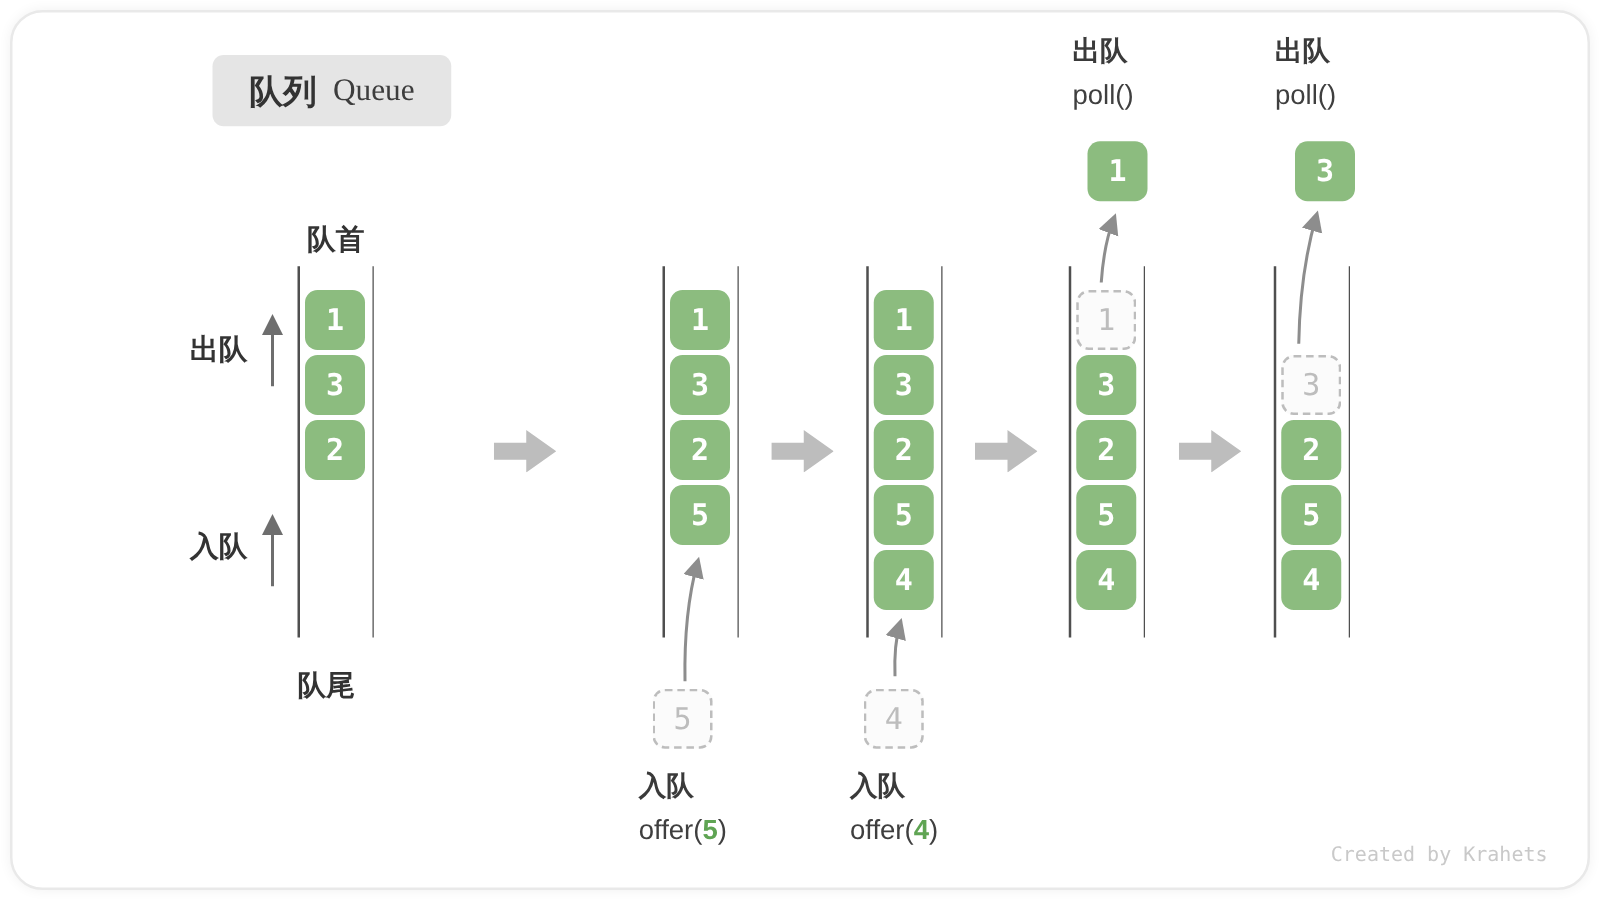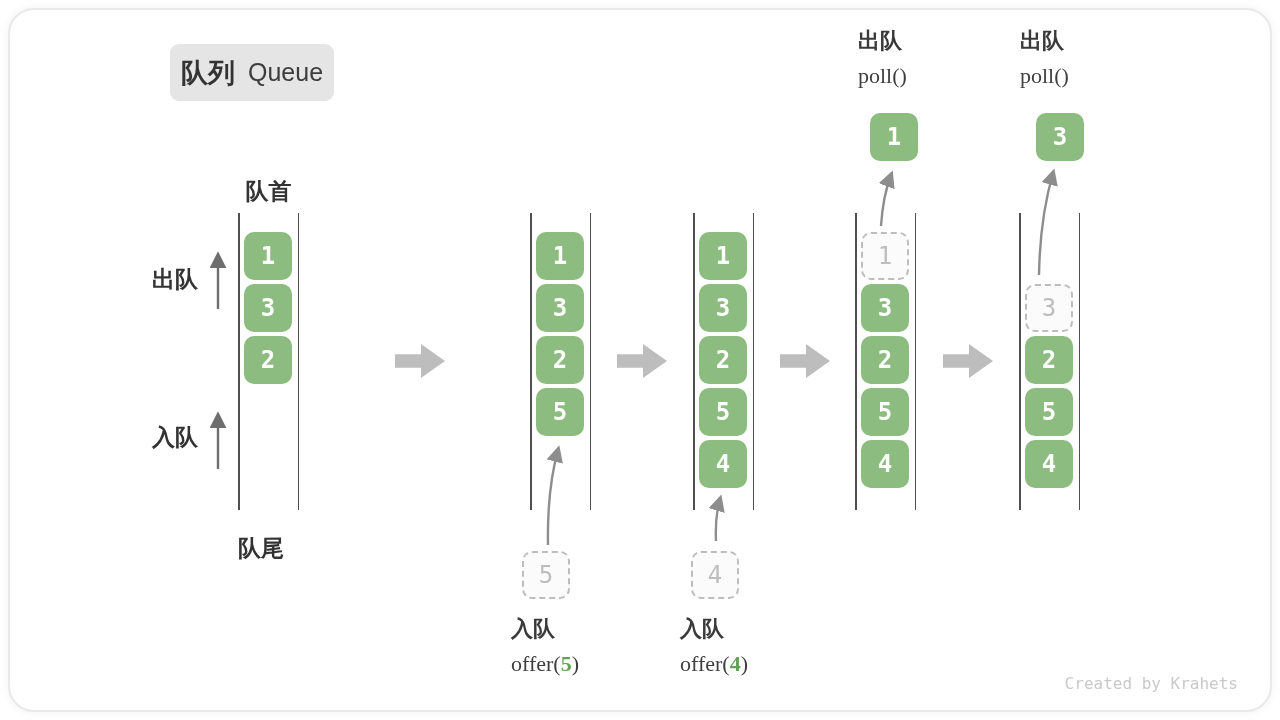--- a/index.html
+++ b/index.html
@@ -23,28 +23,28 @@
   .stage {
     position: absolute;
     left: 0; top: 0;
     width: 1280px; height: 720px;
   }
 
   
   .title-box {
     position: absolute;
     left: 170px; top: 44px;
-    width: 164px; height: 57px;
+    width: 191px; height: 57px;
     background: #e5e5e5;
     border-radius: 9px;
     display: flex; align-items: center; justify-content: center;
     gap: 13px;
   }
   .title-zh { font-size: 27px; font-weight: bold; color: #333333; }
-  .title-en { font-family: Liberation Sans, sans-serif; font-size: 25px; color: #3d3d3d; }
+  .title-en { font-family: Liberation Serif, serif; font-size: 25px; color: #3d3d3d; }
 
   
   .zh-label {
     position: absolute;
     font-size: 23px; font-weight: bold; color: #333333;
     white-space: nowrap;
   }
   .lbl-front { left: 238px; top: 152px; width: 61px; text-align: center; margin-top: 24px; }
   .lbl-rear  { left: 238px; top: 533px; width: 61px; }
   .lbl-deq   { left: 152px; top: 264px; }
@@ -98,21 +98,21 @@
   .popped-1 { left: 870px;  top: 113px; }
   .popped-3 { left: 1036px; top: 113px; }
   .staged-5 { left: 522px;  top: 551px; }
   .staged-4 { left: 691px;  top: 551px; }
 
   
   .op-group { position: absolute; white-space: nowrap; }
   .op-zh { font-size: 22px; font-weight: 600; color: #3a3a3a; }
   .op-code {
     margin-top: 7px;
-    font-family: Liberation Serif, serif;
+    font-family: Liberation Sans, sans-serif;
     font-size: 22px; color: #3f3f3f;
   }
   .op-code .arg { color: #5fa453; font-weight: bold; }
   .op-poll-1  { left: 858px;  top: 26px; }
   .op-poll-3  { left: 1020px; top: 26px; }
   .op-offer-5 { left: 511px;  top: 614px; }
   .op-offer-4 { left: 680px;  top: 614px; }
 
   
   .barrow {

